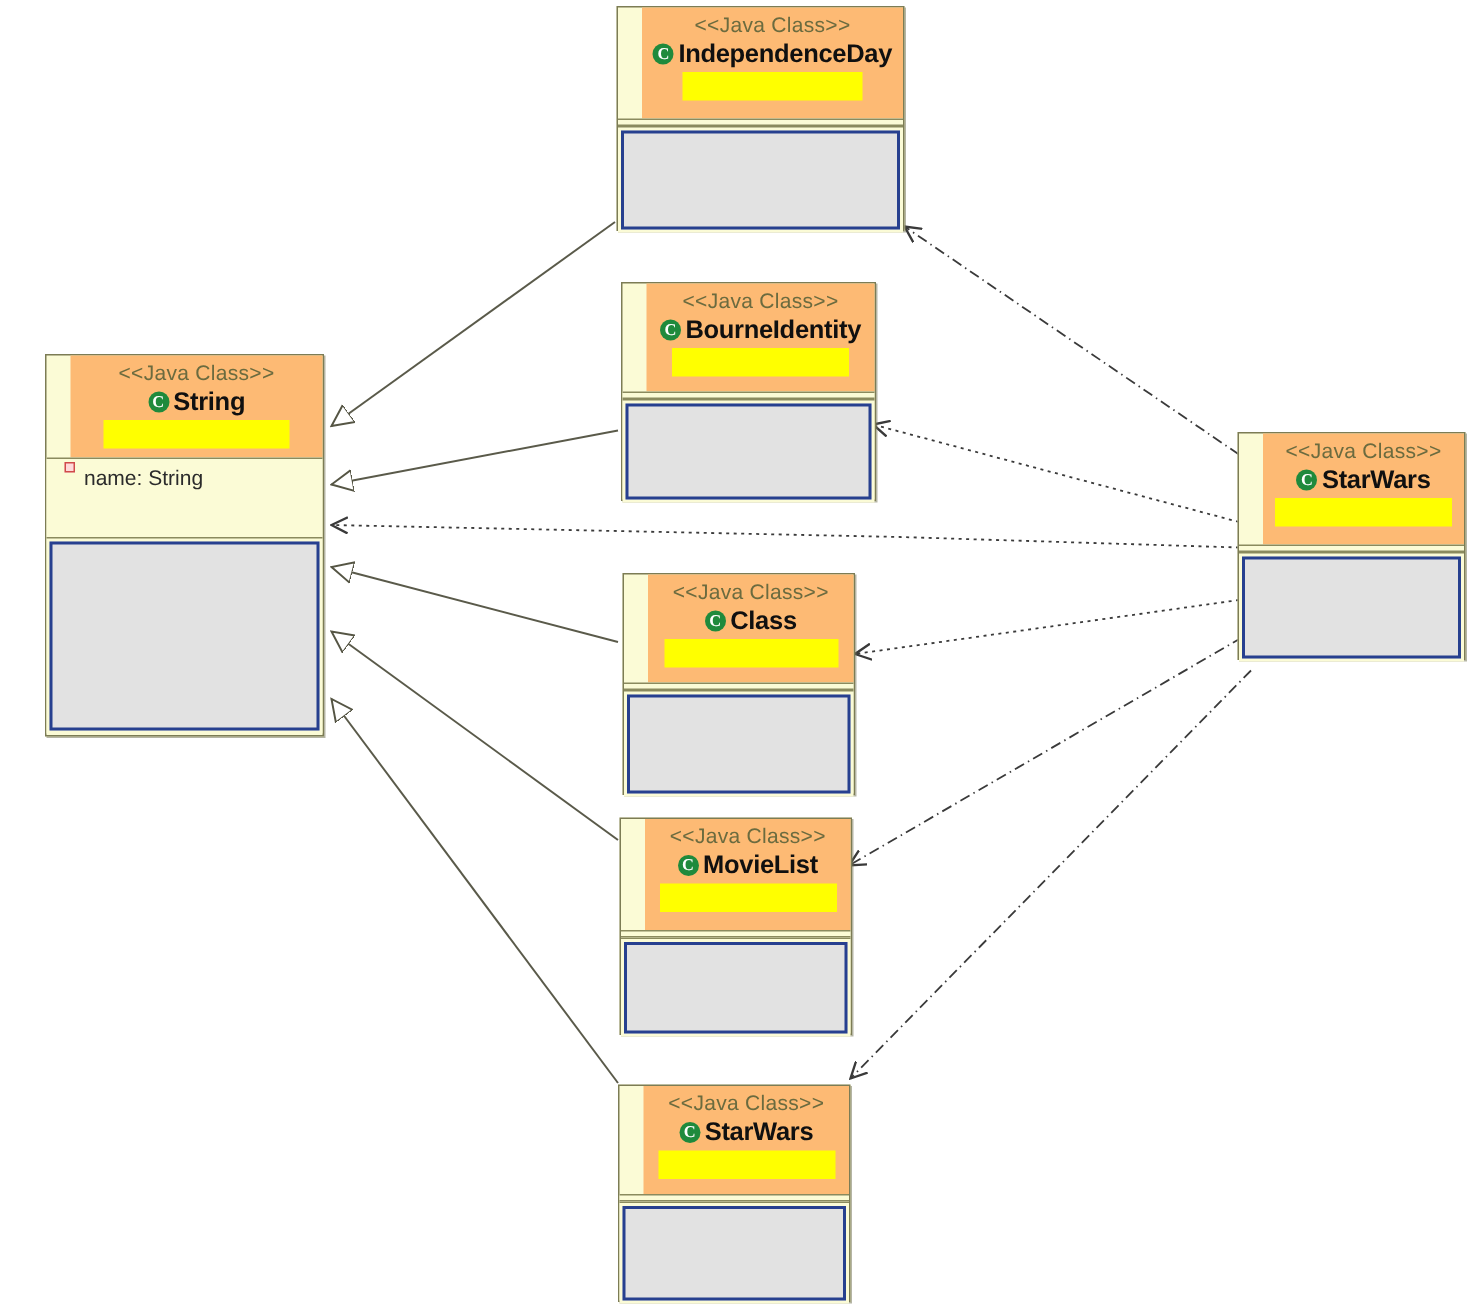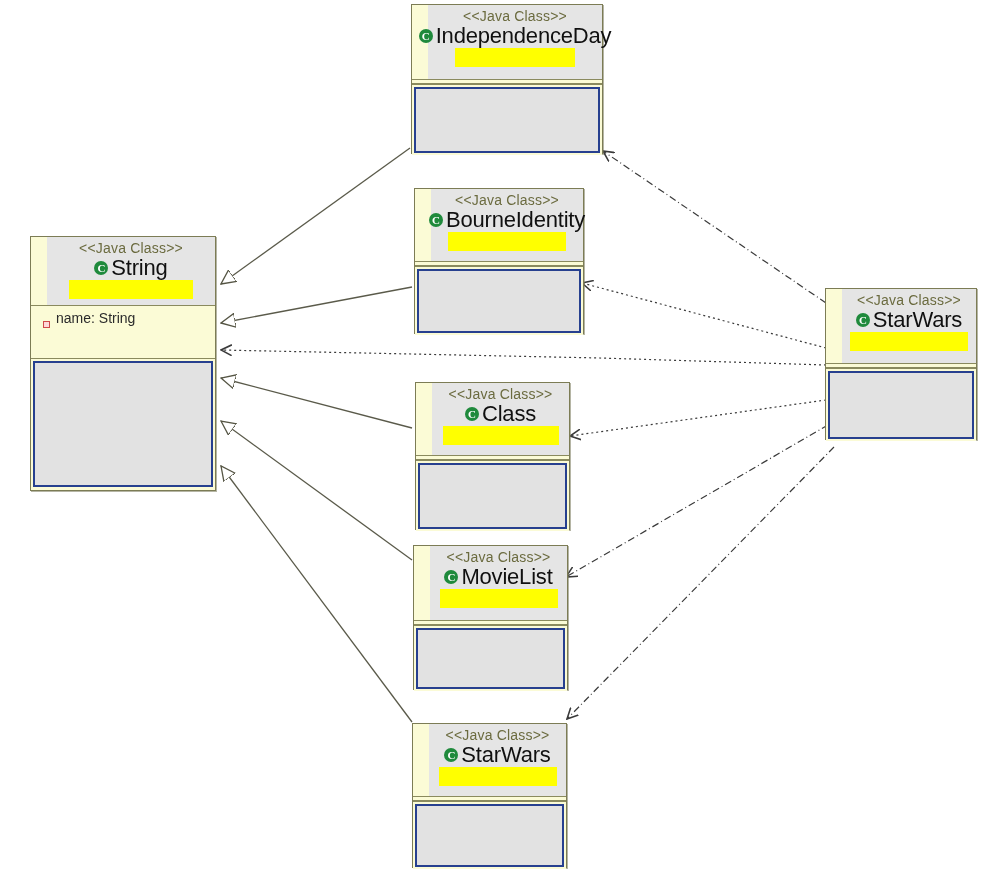--- a/index.html
+++ b/index.html
@@ -34,21 +34,21 @@
   .uml-class {
     position: absolute;
     box-sizing: border-box;
     background: #fbfbd6;
     border: 1px solid #7c7c55;
     box-shadow: 1px 1px 0 rgba(120,120,90,0.55);
   }
 
   .uml-header {
     box-sizing: border-box;
-    background: #e5e5e5;
+    background: #fdba74;
     padding: 3px 4px 4px 4px;
     text-align: center;
     border-bottom: 1px solid #8a8a5e;
     margin-left: 16px;
   }
 
   .stereotype {
     font-size: 14px;
     color: #6b6b3f;
     letter-spacing: 0.2px;
@@ -59,22 +59,22 @@
   .class-name-row {
     display: flex;
     align-items: center;
     justify-content: center;
     gap: 3px;
     line-height: 21px;
     white-space: nowrap;
   }
 
   .class-name {
-    font-size: 22px;
-    font-weight: normal;
+    font-size: 17px;
+    font-weight: bold;
     color: #101010;
     letter-spacing: -0.2px;
   }
 
   .icon-class {
     flex: 0 0 auto;
     width: 14px;
     height: 14px;
     border-radius: 50%;
     background: #1f8a3c;
@@ -94,21 +94,21 @@
 
   .uml-attrs {
     box-sizing: border-box;
     background: #fbfbd6;
     border-top: 1px solid #8a8a5e;
     padding: 2px 0 2px 0;
   }
 
   .attr-row {
     display: flex;
-    align-items: flex-end;
+    align-items: flex-start;
     gap: 6px;
     padding: 0 0 0 12px;
     font-size: 14px;
     color: #2b2b2b;
     line-height: 20px;
     white-space: nowrap;
   }
 
   .icon-field {
     flex: 0 0 auto;

